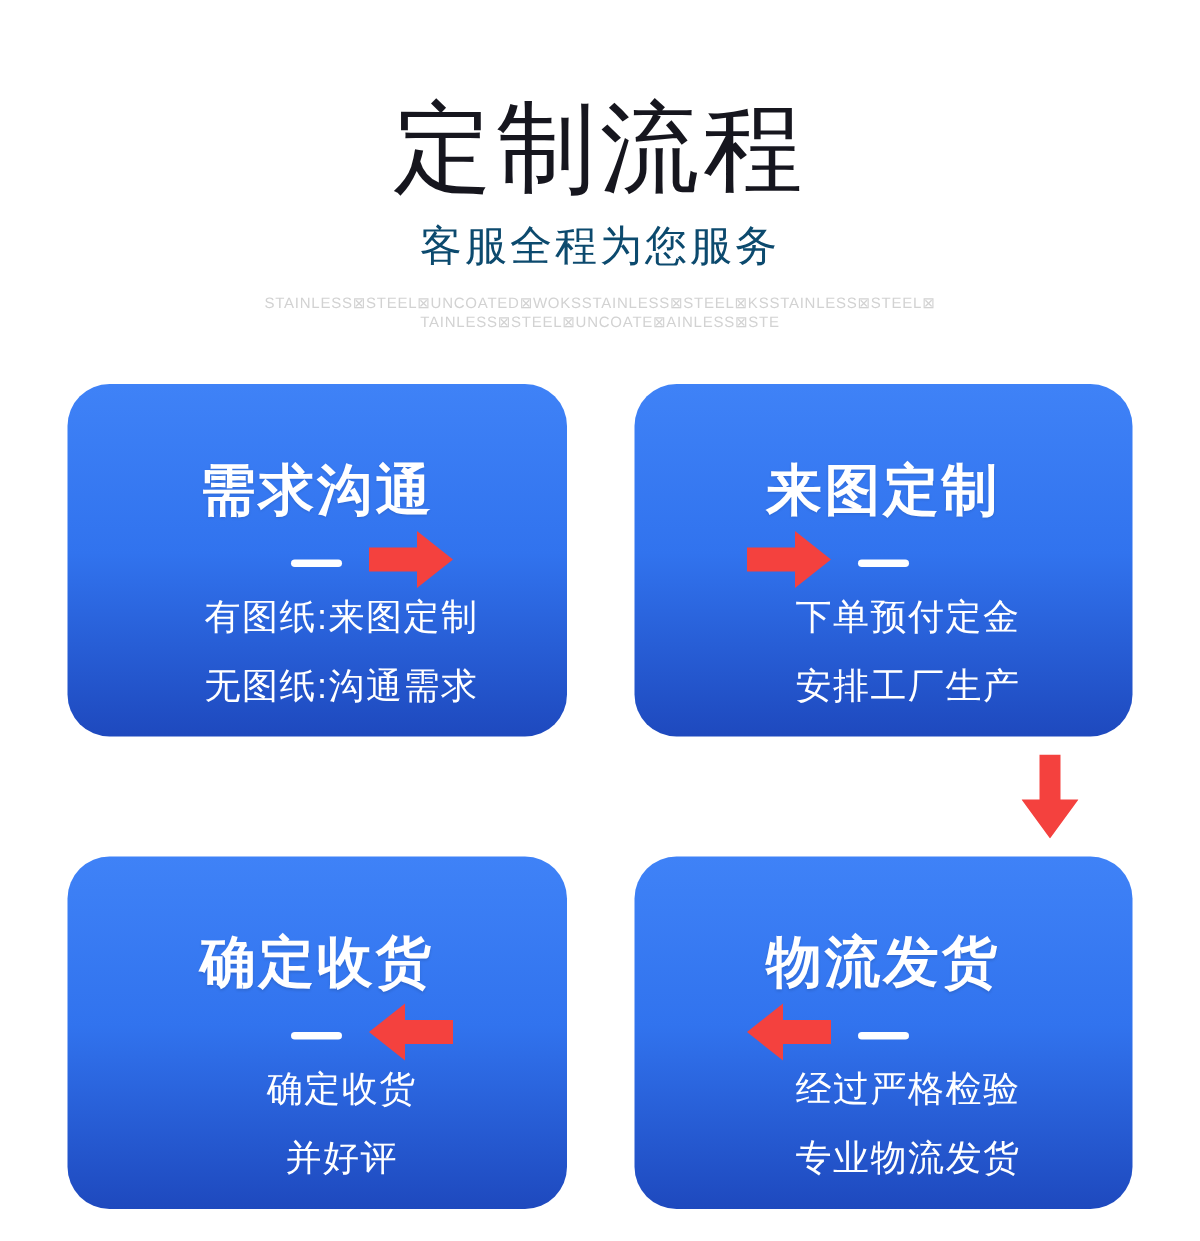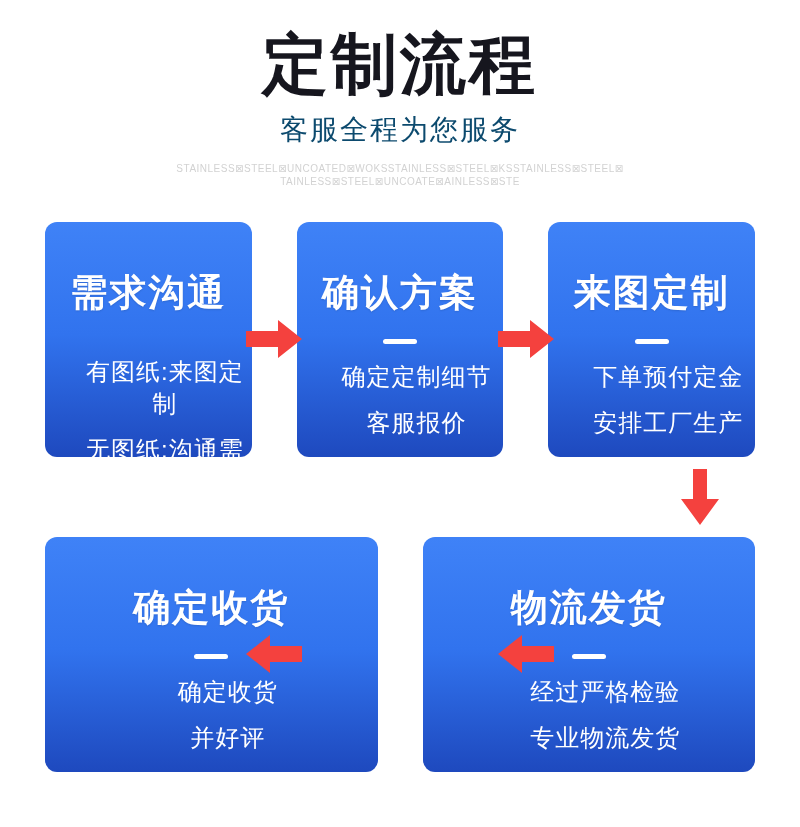--- a/index.html
+++ b/index.html
@@ -10,23 +10,24 @@
     position: relative;
     font-family: "Liberation Sans", "DejaVu Sans", sans-serif;
     overflow: hidden;
   }
 
   
   .header { text-align: center; padding-top: 28px; }
   .main-title {
     font-size: 66px;
     line-height: 1.12;
-    font-weight: 700;
+    font-weight: 400;
     letter-spacing: 3px;
     color: #16161e;
+    margin-top: 34px;
   }
   .subtitle {
     margin-top: 9px;
     font-size: 28px;
     font-weight: 500;
     letter-spacing: 2px;
     color: #0c4a6e;
   }
   .watermark {
     margin-top: 13px;
@@ -40,21 +41,21 @@
   
   .flow { margin-top: 34px; padding: 0 45px; }
   .flow-row {
     position: relative;
     display: flex;
     gap: 45px;
   }
   .step-card {
     flex: 1;
     height: 235px;
-    border-radius: 12px;
+    border-radius: 28px;
     background: linear-gradient(180deg, #3f82f7 0%, #3173ee 48%, #1e49be 100%);
     color: #ffffff;
     display: flex;
     flex-direction: column;
     align-items: center;
     text-align: center;
   }
   .card-title {
     margin-top: 46px;
     font-size: 37px;
@@ -125,26 +126,20 @@
       <div class="card-line first">有图纸:来图定制</div>
       <div class="card-line">无图纸:沟通需求</div>
     </div>
 
     <div class="gap-arrow pos-1">
       <svg viewBox="0 0 56 42">
           <path class="arrow-fill" d="M0 13 H32 V2 L56 21 L32 40 V29 H0 Z"></path>
         </svg>
     </div>
 
-    <div class="step-card">
-      <div class="card-title">确认方案</div>
-      <div class="dash"></div>
-      <div class="card-line first">确定定制细节</div>
-      <div class="card-line">客服报价</div>
-    </div>
 
     <div class="gap-arrow pos-2">
       <svg viewBox="0 0 56 42">
           <path class="arrow-fill" d="M0 13 H32 V2 L56 21 L32 40 V29 H0 Z"></path>
         </svg>
     </div>
 
     <div class="step-card">
       <div class="card-title">来图定制</div>
       <div class="dash"></div>

